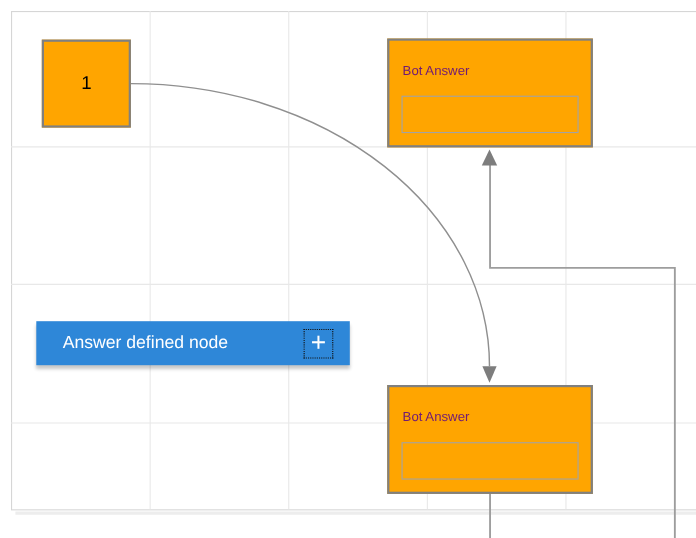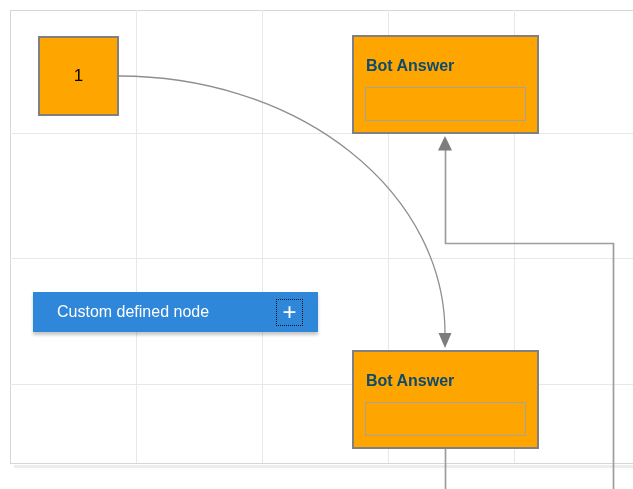--- a/index.html
+++ b/index.html
@@ -17,21 +17,21 @@
     font-size:17px;color:#000000;
   }
   .node-bot{
     width:187px;height:99px;
     background:#FFA500;border:2px solid #808080;
   }
   .node-bot.top{left:352px;top:35px;}
   .node-bot.bottom{left:352px;top:350px;}
   .node-bot .title{
     position:absolute;left:12px;top:20px;
-    font-size:16px;color:#0c4a6e;white-space:nowrap;font-weight:bold;
+    font-size:12px;color:#701a75;white-space:nowrap;
   }
   .node-bot .field{
     position:absolute;left:11px;top:50px;width:161px;height:34px;
     box-sizing:border-box;border:1px solid #a3a3a3;background:transparent;
   }
   .node-custom{
     left:33px;top:292px;width:285px;height:40px;
     background:#2E87D8;color:#ffffff;
     box-shadow:0 3px 3px rgba(0,0,0,0.22);
   }
@@ -94,19 +94,19 @@
     <div class="title">Bot Answer</div>
     <div class="field"></div>
   </div>
 
   <div class="node node-bot bottom">
     <div class="title">Bot Answer</div>
     <div class="field"></div>
   </div>
 
   <div class="node node-custom">
-    <div class="label">Custom defined node</div>
+    <div class="label">Answer defined node</div>
     <div class="addbox">
       <span class="plus">+</span>
     </div>
   </div>
 
 </div>
 
 </body></html>

